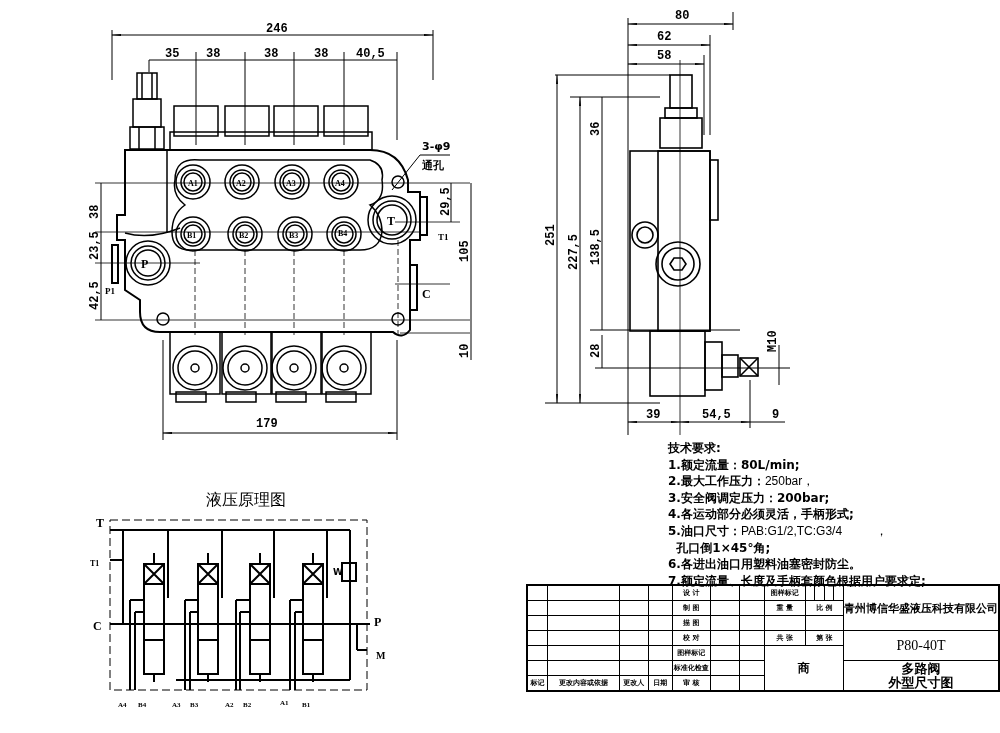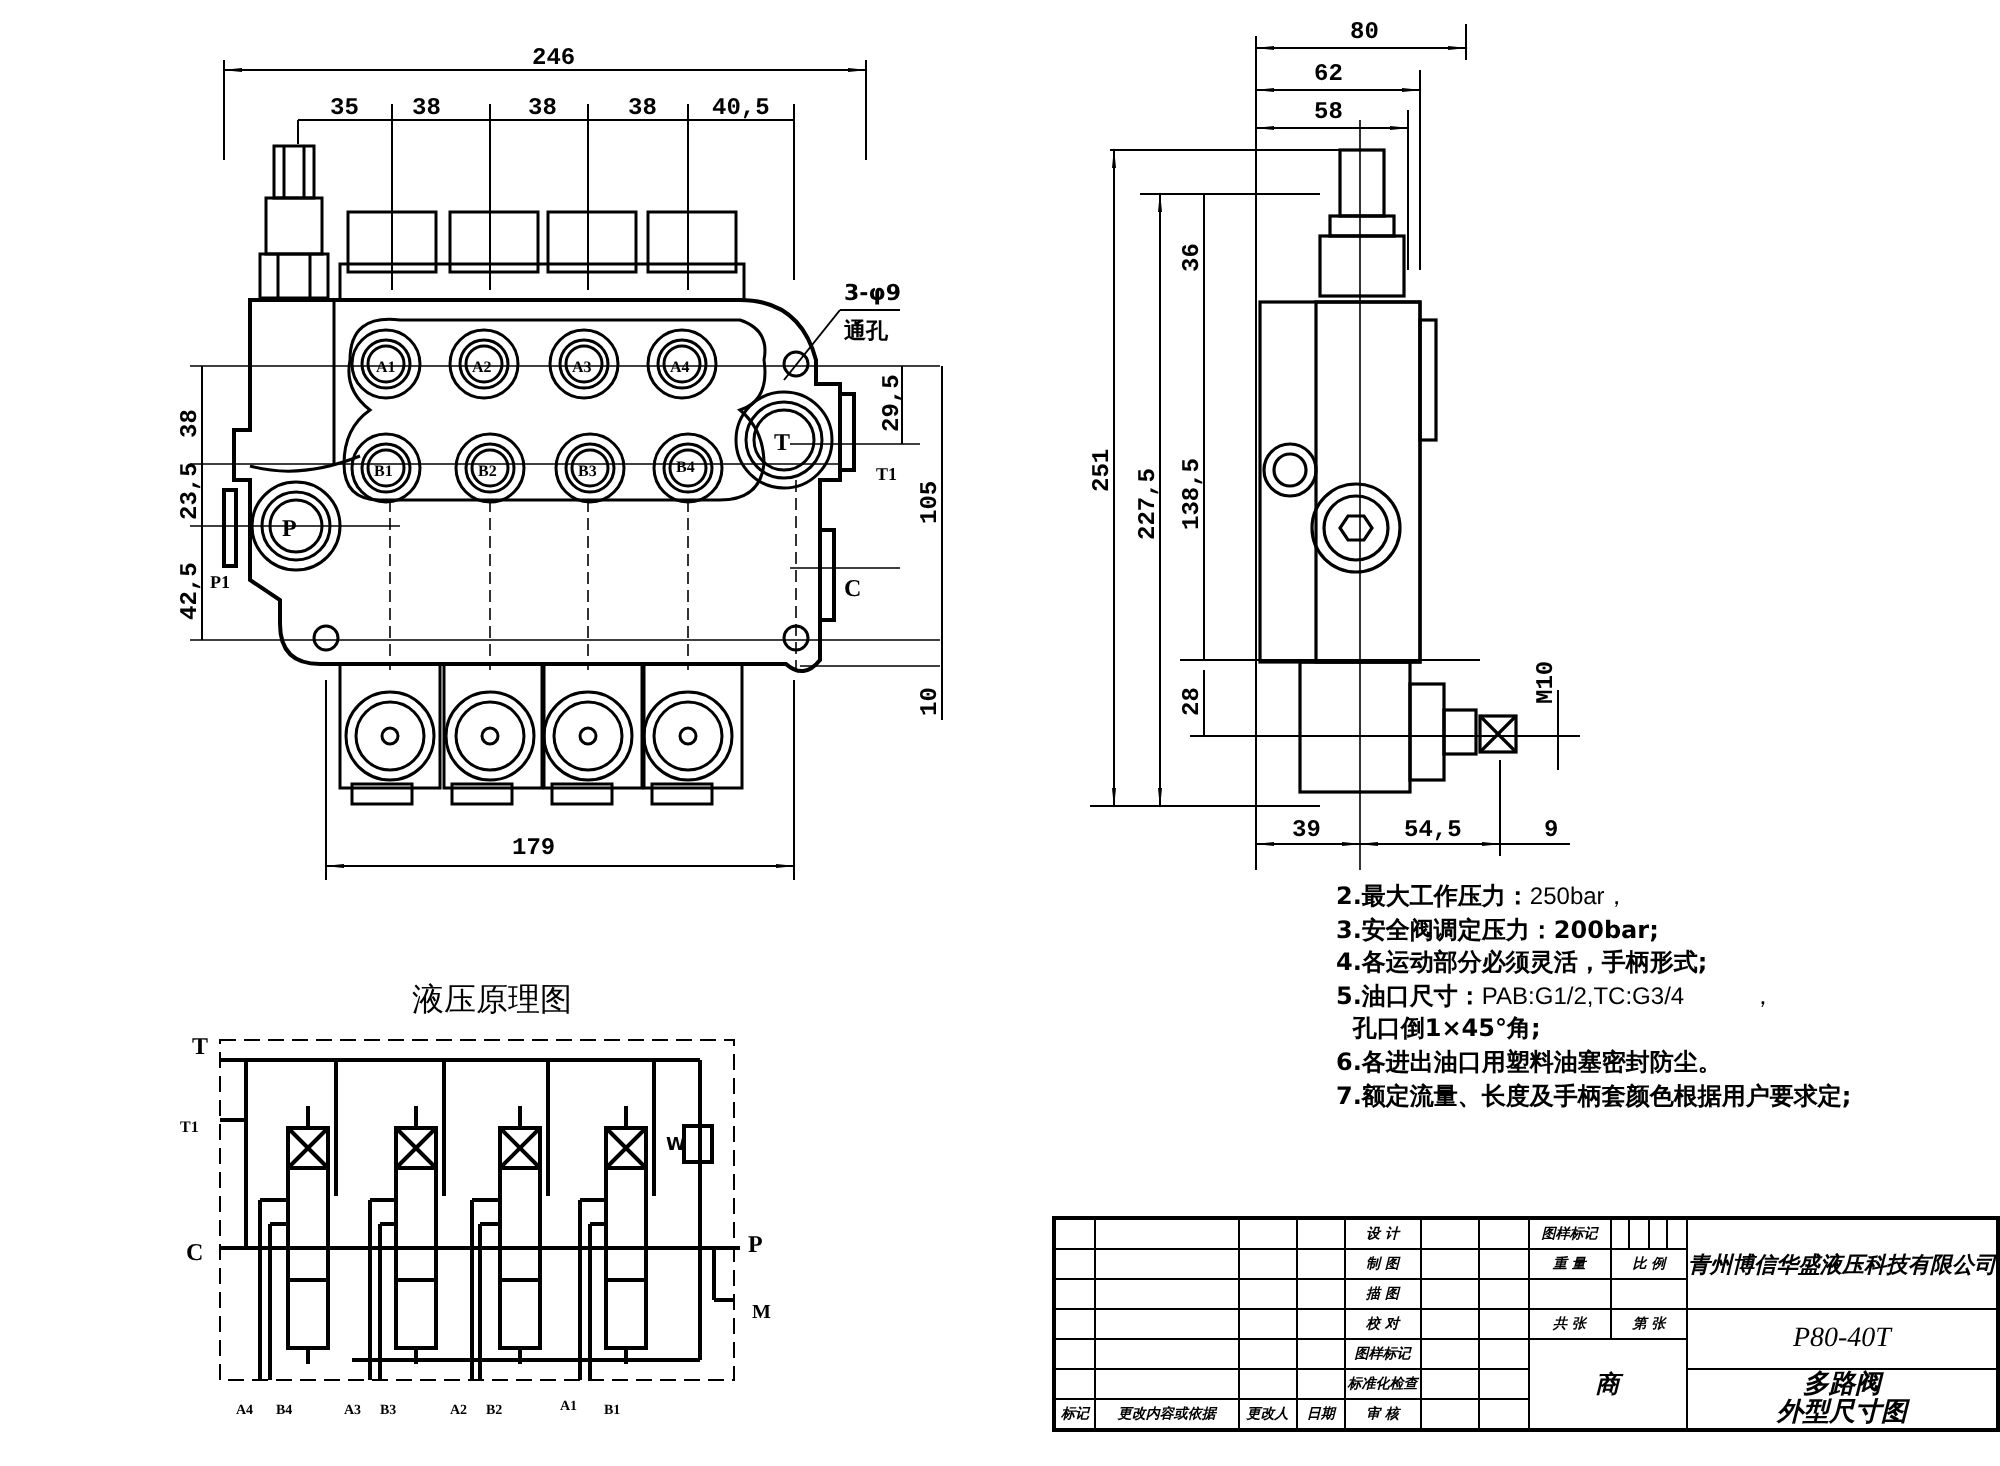--- a/index.html
+++ b/index.html
@@ -3,21 +3,21 @@
 <meta charset="utf-8">
 <style>
   html,body{margin:0;padding:0;background:#fff;}
   body{width:1000px;height:733px;position:relative;overflow:hidden;font-family:"DejaVu Sans",sans-serif;color:#000;}
   svg{position:absolute;left:0;top:0;}
   .dim{font-family:"Liberation Mono","DejaVu Sans Mono",monospace;font-weight:bold;font-size:12px;}
   .lbl{font-family:"Liberation Serif","DejaVu Serif",serif;font-weight:bold;}
   .notes{position:absolute;left:668px;top:440px;font-size:12px;font-weight:bold;line-height:16.6px;font-family:"DejaVu Sans",sans-serif;}
   .notes div{white-space:pre;}
   .notes .norm{font-weight:normal;font-family:"Liberation Sans",sans-serif;text-align:center;}
-  .tb{position:absolute;left:526px;top:608px;width:474px;height:98px;font-style:italic;}
+  .tb{position:absolute;left:526px;top:584px;width:474px;height:98px;}
   .tb table{border-collapse:collapse;position:absolute;left:0;top:0;}
   .tb td{border:1px solid #000;font-size:7px;font-weight:bold;padding:0;text-align:center;height:14px;overflow:hidden;white-space:nowrap;}
   .company{font-size:11px !important;margin-top:32px;}
   .model{font-family:"Liberation Serif",serif;font-size:14px !important;font-weight:normal !important;}
   .title2{font-size:13px !important;line-height:14px;}
   .schem-title{position:absolute;left:206px;top:490px;font-size:16px;font-weight:normal;}
 </style>
 </head>
 <body>
 
@@ -336,20 +336,22 @@
       <text x="243" y="707" font-size="7">B2</text>
       <text x="280" y="705" font-size="7">A1</text>
       <text x="302" y="707" font-size="7">B1</text>
     </g>
   </g>
 </svg>
 
 <div class="schem-title">液压原理图</div>
 
 <div class="notes">
+  <div>技术要求:</div>
+  <div><span>1.</span><span>额定流量：80L/min;</span></div>
   <div><span>2.</span><span>最大工作压力：</span><span class="norm">250bar，</span></div>
   <div><span>3.</span><span>安全阀调定压力：200bar;</span></div>
   <div><span>4.</span><span>各运动部分必须灵活，手柄形式;</span></div>
   <div><span>5.</span><span>油口尺寸：</span><span class="norm">PAB:G1/2,TC:G3/4          ，</span></div>
   <div><span>  孔口倒1×45°角;</span></div>
   <div><span>6.</span><span>各进出油口用塑料油塞密封防尘。</span></div>
   <div><span>7.</span><span>额定流量、长度及手柄套颜色根据用户要求定;</span></div>
 </div>
 
 <div class="tb">

